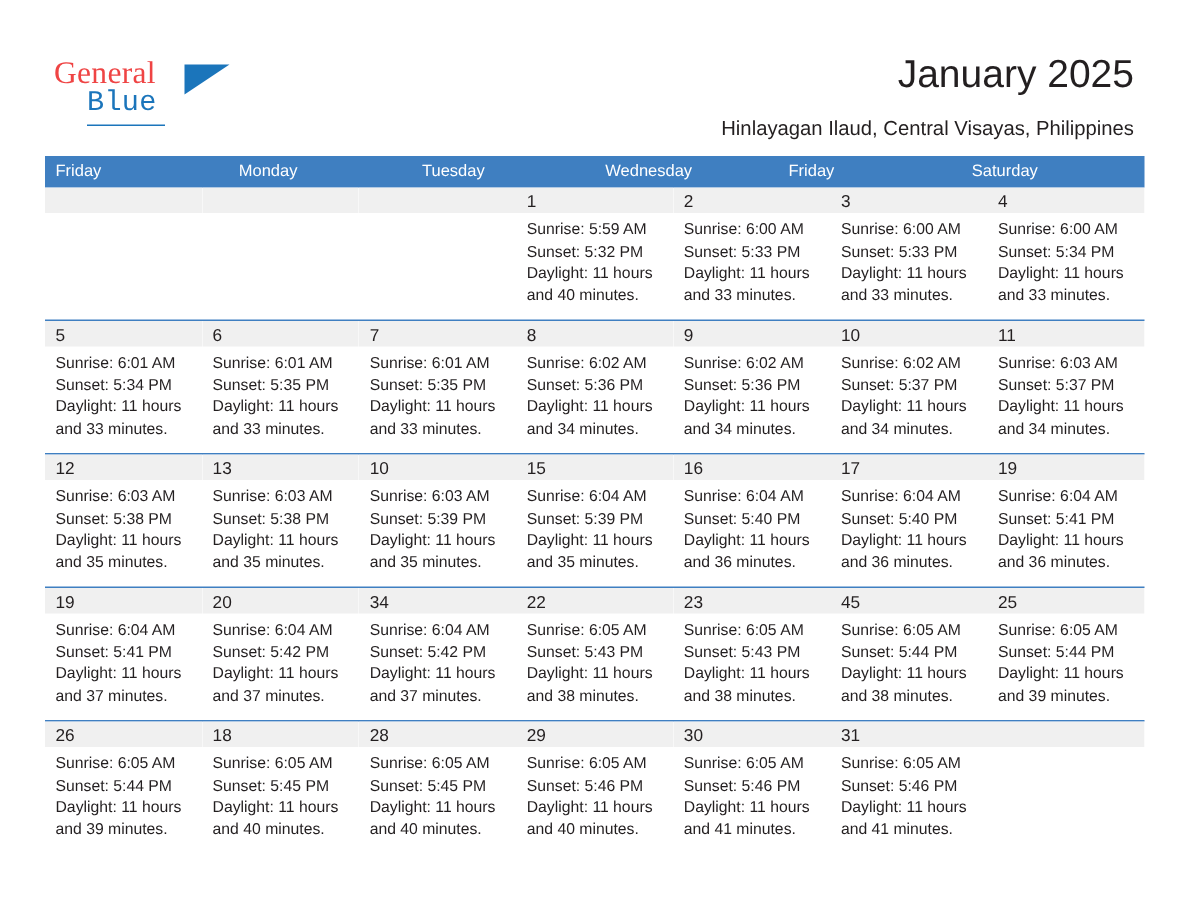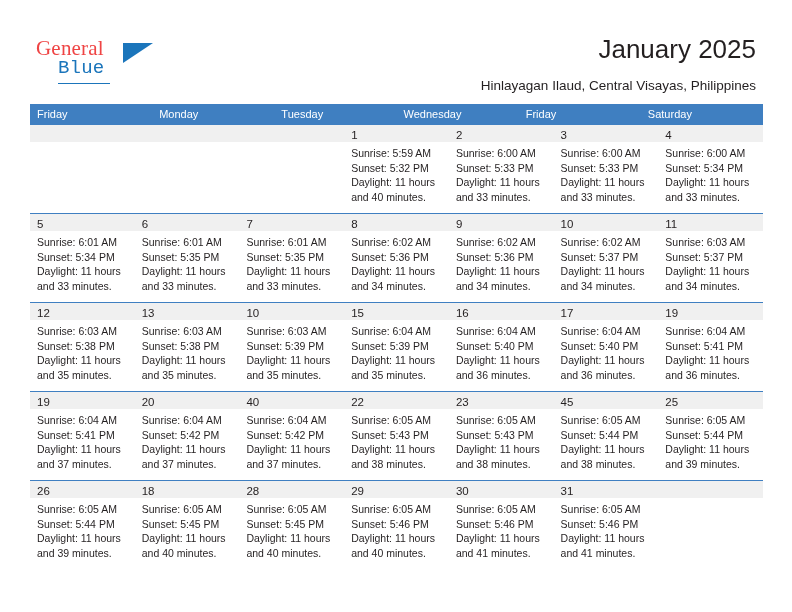--- a/index.html
+++ b/index.html
@@ -373,21 +373,21 @@
           <div class="day-cell">
             <div class="day-band"><span class="day-num">20</span></div>
             <div class="day-body">
               <div class="day-line">Sunrise: 6:04 AM</div>
               <div class="day-line">Sunset: 5:42 PM</div>
               <div class="day-line">Daylight: 11 hours</div>
               <div class="day-line">and 37 minutes.</div>
             </div>
           </div>
           <div class="day-cell">
-            <div class="day-band"><span class="day-num">40</span></div>
+            <div class="day-band"><span class="day-num">34</span></div>
             <div class="day-body">
               <div class="day-line">Sunrise: 6:04 AM</div>
               <div class="day-line">Sunset: 5:42 PM</div>
               <div class="day-line">Daylight: 11 hours</div>
               <div class="day-line">and 37 minutes.</div>
             </div>
           </div>
           <div class="day-cell">
             <div class="day-band"><span class="day-num">22</span></div>
             <div class="day-body">

